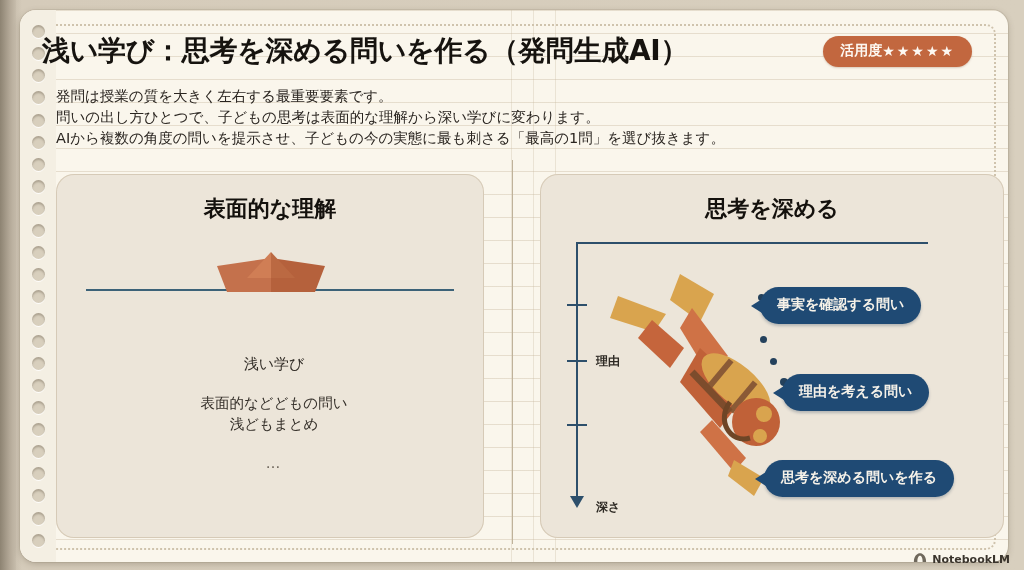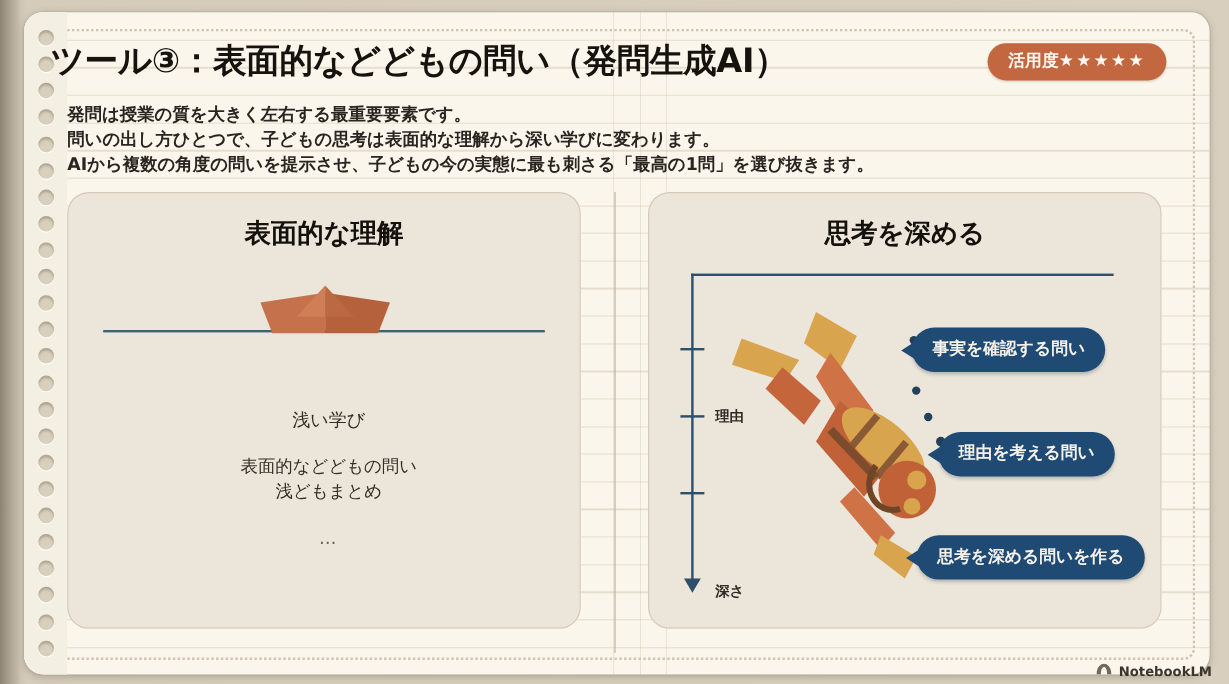--- a/index.html
+++ b/index.html
@@ -141,43 +141,43 @@
   }
 
   
   .desc {
     position: absolute;
     left: 56px; top: 86px;
     width: 900px;
     z-index: 6;
     color: #2a2520;
     font-size: 14.5px;
-    font-weight: 700;
+    font-weight: 400;
     line-height: 21px;
   }
   .desc div { white-space: nowrap; }
 
   
   .cards {
     position: absolute;
-    left: 56px; top: 160px;
+    left: 56px; top: 174px;
     width: 912px; height: 364px;
     z-index: 6;
   }
   .card {
     position: absolute;
     top: 0;
     height: 364px;
     background: #ece5d9;
     border-radius: 18px;
     box-shadow: inset 0 0 0 1px rgba(205,191,168,0.7);
     overflow: hidden;
   }
   .card.left  { left: 0;    width: 428px; }
-  .card.right { left: 484px; width: 428px; }
+  .card.right { left: 484px; width: 428px; padding-left: 36px; }
 
   .card-title {
     position: absolute;
     left: 0; right: 0; top: 20px;
     text-align: center;
     font-size: 22px;
     font-weight: 700;
     color: #14110d;
   }
 
@@ -326,21 +326,21 @@
     <span class="hole"></span>
     <span class="hole"></span>
     <span class="hole"></span>
     <span class="hole"></span>
     <span class="hole"></span>
     <span class="hole"></span>
     <span class="hole"></span>
   </div>
 
   <div class="header">
-    <div class="slide-title">ツール③：表面的などどもの問い（発問生成AI）</div>
+    <div class="slide-title">浅い学び：思考を深める問いを作る（発問生成AI）</div>
     <div class="badge">
       <span>活用度</span>
       <span class="stars">★★★★★</span>
     </div>
   </div>
 
   <div class="desc">
     <div>発問は授業の質を大きく左右する最重要要素です。</div>
     <div>問いの出し方ひとつで、子どもの思考は表面的な理解から深い学びに変わります。</div>
     <div>AIから複数の角度の問いを提示させ、子どもの今の実態に最も刺さる「最高の1問」を選び抜きます。</div>

